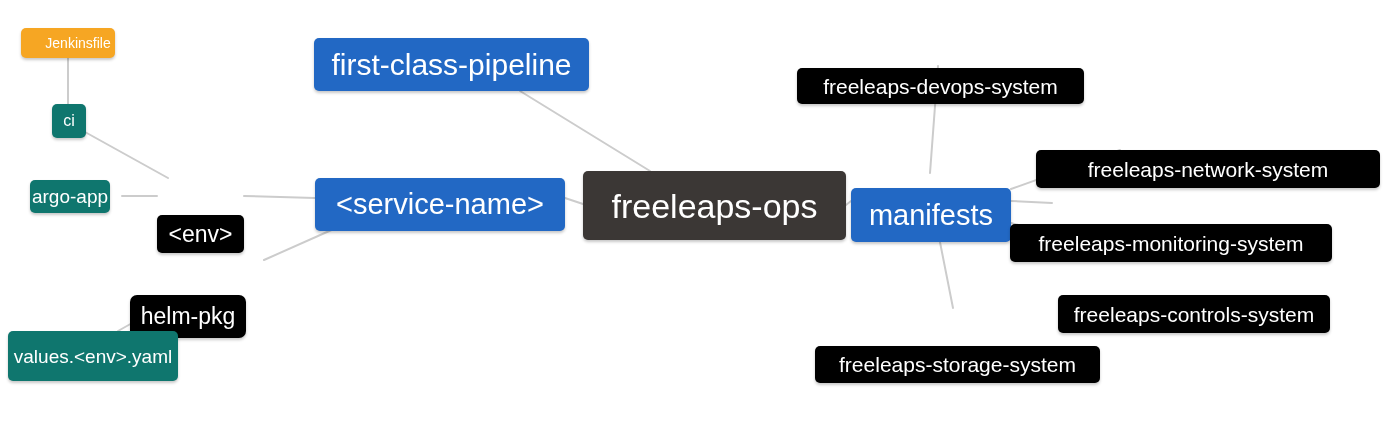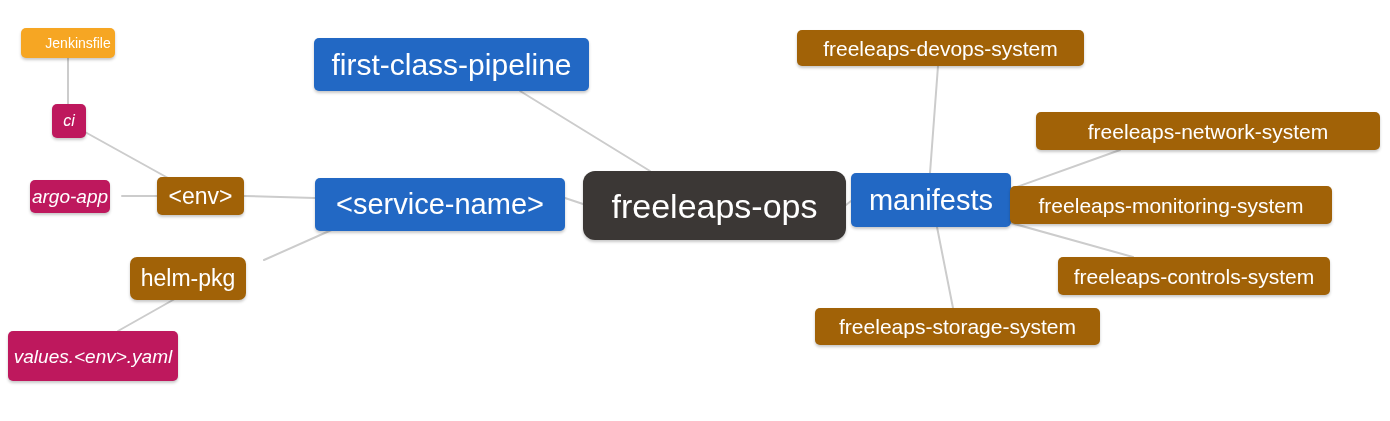--- a/index.html
+++ b/index.html
@@ -29,24 +29,24 @@
     justify-content: center;
     white-space: nowrap;
     color: #ffffff;
     border-radius: 5px;
     box-shadow: 0 2px 3px rgba(0,0,0,0.22);
     cursor: pointer;
     user-select: none;
     line-height: 1;
   }
   .node.blue   { background: #2268C4; }
-  .node.green  { background: #a16207; }
-  .node.red    { background: #be185d; font-style: italic; }
+  .node.green  { background: #000000; margin-top: 38px; }
+  .node.red    { background: #0f766e; }
   .node.orange { background: #F6A623; }
-  .node.dark   { background: #3B3735; border-radius: 12px; }
+  .node.dark   { background: #3B3735; }
 
   .fs-tiny { font-size: 14px; padding-left: 20px; }
   .fs-xxs  { font-size: 16px; }
   .fs-xs   { font-size: 19px; }
   .fs-md   { font-size: 23px; }
   .fs-sm   { font-size: 21px; }
   .fs-lg   { font-size: 29px; }
   .fs-xl   { font-size: 34px; }
 </style>
 </head>
@@ -84,21 +84,21 @@
   <div class="node blue fs-lg" style="left:314px; top:38px;  width:275px; height:53px; font-size:30px;">first-class-pipeline</div>
 
   <div class="node blue fs-lg" style="left:315px; top:178px; width:250px; height:53px;">&lt;service-name&gt;</div>
 
   <div class="node green fs-md" style="left:130px; top:257px; width:116px; height:43px;border-radius:7px;">helm-pkg</div>
 
   <div class="node red fs-xs" style="left:8px;   top:331px; width:170px; height:50px;">values.&lt;env&gt;.yaml</div>
 
   <div class="node dark fs-xl" style="left:583px; top:171px; width:263px; height:69px;">freeleaps-ops</div>
 
-  <div class="node blue fs-lg" style="left:851px; top:173px; width:160px; height:54px;">manifests</div>
+  <div class="node blue fs-lg" style="left:851px; top:188px; width:160px; height:54px;">manifests</div>
 
   <div class="node green fs-sm" style="left:797px; top:30px;  width:287px; height:36px;">freeleaps-devops-system</div>
 
   <div class="node green fs-sm" style="left:1036px; top:112px; width:344px; height:38px;">freeleaps-network-system</div>
 
   <div class="node green fs-sm" style="left:1010px; top:186px; width:322px; height:38px;">freeleaps-monitoring-system</div>
 
   <div class="node green fs-sm" style="left:1058px; top:257px; width:272px; height:38px;">freeleaps-controls-system</div>
 
   <div class="node green fs-sm" style="left:815px; top:308px; width:285px; height:37px;">freeleaps-storage-system</div>

